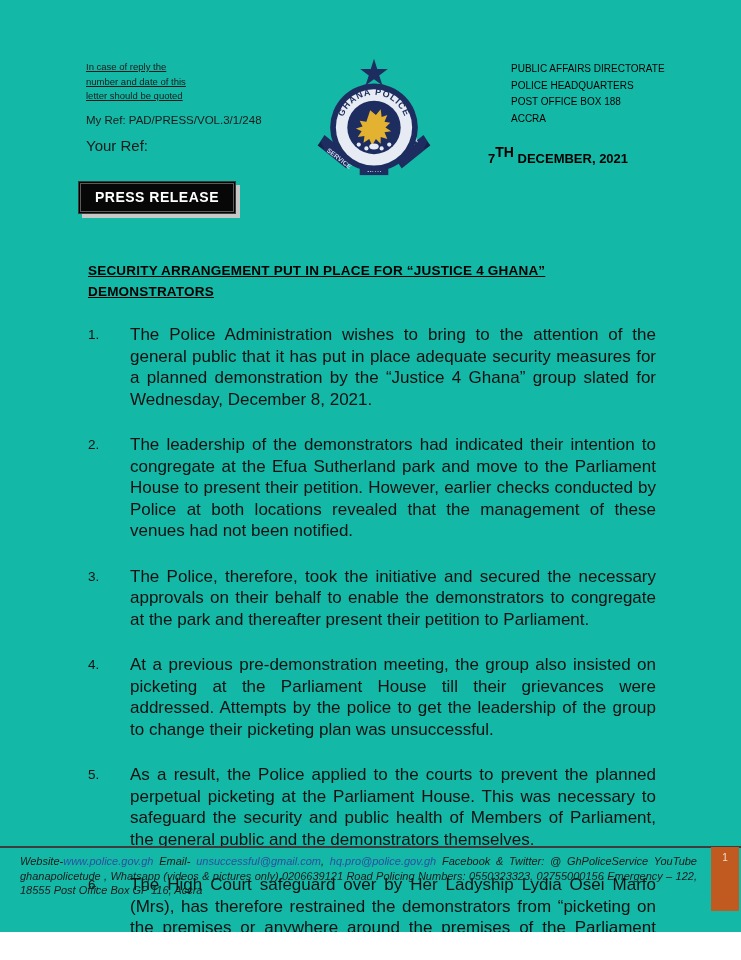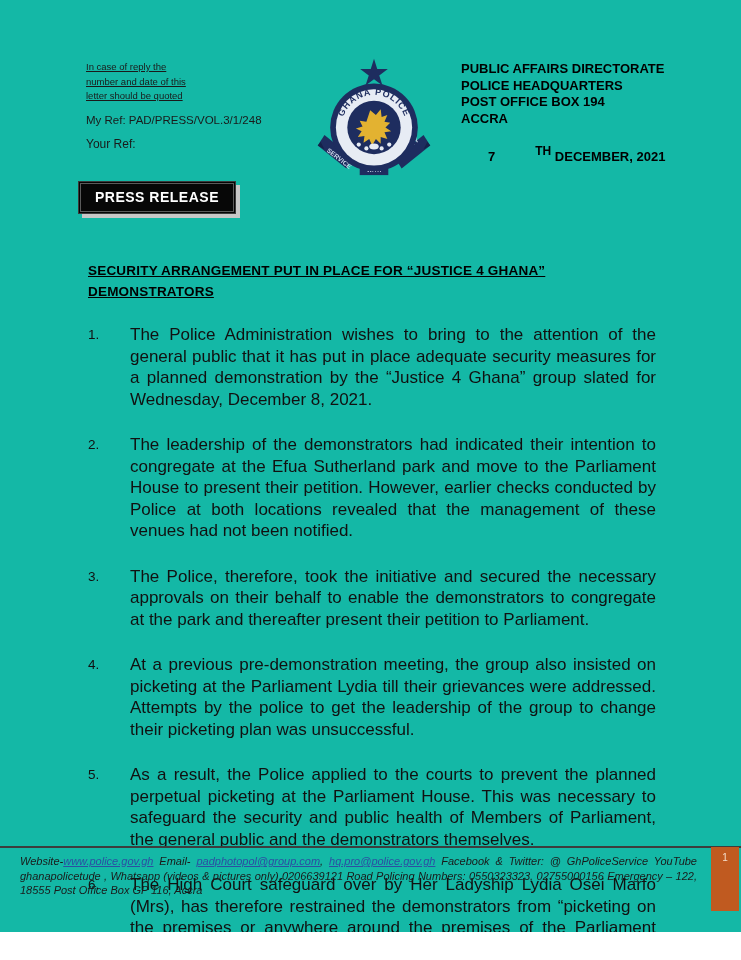--- a/index.html
+++ b/index.html
@@ -4,45 +4,45 @@
 <style>
   html,body{margin:0;padding:0;background:#fff;}
   .page{
     position:relative;width:741px;height:932px;background:#14b8a6;overflow:hidden;
     font-family:"Liberation Sans","DejaVu Sans",sans-serif;color:#111;
   }
   
   .reply-note{position:absolute;left:86px;top:60px;width:118px;font-size:9.5px;line-height:14.5px;color:#1a1a1a;}
   .reply-note span{display:block;text-decoration:underline;}
   .my-ref{position:absolute;left:86px;top:114px;font-size:11.5px;color:#1a1a1a;}
-  .your-ref{position:absolute;left:86px;top:137px;font-size:12px;color:#1a1a1a;}
+  .your-ref{position:absolute;left:86px;top:137px;font-size:15px;color:#1a1a1a;}
   .badge{position:absolute;left:316px;top:55px;width:116px;height:122px;}
-  .dir-block{position:absolute;left:461px;top:61px;font-size:13px;font-weight:bold;line-height:16.5px;color:#000;}
+  .dir-block{position:absolute;left:511px;top:61px;font-size:10px;font-weight:normal;line-height:16.5px;color:#000;}
   .dir-block span{display:block;}
   .date-line{position:absolute;left:488px;top:144px;font-size:13px;font-weight:bold;color:#000;}
-  .date-line sup{font-size:12px;vertical-align:6px;margin-left:40px;}
+  .date-line sup{font-size:14px;vertical-align:6px;}
   .press-release{
     position:absolute;left:78px;top:181px;background:#070707;color:#fff;
     font-size:14px;font-weight:bold;letter-spacing:.5px;padding:7px 16px 8px 16px;
     border:1px solid #3a3a3a;box-shadow:4px 4px 0 #c7c7c7, inset 0 0 0 1px #040404, inset 0 0 0 2px #5a5a5a;
   }
   
   .doc-body{position:absolute;left:88px;top:260px;width:568px;}
   .doc-title{font-size:13.5px;font-weight:bold;line-height:21px;text-decoration:underline;color:#000;letter-spacing:.2px;}
   .para-list{margin-top:22px;}
   .para{display:flex;margin-bottom:24px;}
   .para-num{width:42px;flex:0 0 42px;font-size:13.5px;line-height:21.5px;color:#111;}
   .para-text{flex:1;font-size:17px;line-height:21.5px;text-align:justify;color:#111;}
   
   .footer{
     position:absolute;left:0;top:846px;width:741px;box-sizing:border-box;
     border-top:2px solid #3d3d3d;padding:6px 44px 0 20px;
     font-size:11px;font-style:italic;line-height:14.5px;text-align:justify;color:#1a1a1a;
   }
-  .footer a{color:#2b4fa3;text-decoration:underline;cursor:pointer;}
+  .footer a{color:#2b4fa3;cursor:pointer;}
   .page-num-box{
     position:absolute;right:2px;top:847px;width:28px;height:64px;background:#c05a20;
     color:#f4ddcb;font-size:10px;font-style:normal;text-align:center;padding-top:5px;box-sizing:border-box;
   }
 </style>
 </head>
 <body>
 
 <div class="page">
 
@@ -89,21 +89,21 @@
     <circle cx="44" cy="94" r="2.2" fill="#e7ecf4"></circle>
     <circle cx="52" cy="98" r="2.2" fill="#e7ecf4"></circle>
     <ellipse cx="60" cy="96" rx="5" ry="3.2" fill="#e7ecf4"></ellipse>
     <circle cx="68" cy="98" r="2.2" fill="#e7ecf4"></circle>
     <circle cx="76" cy="94" r="2.2" fill="#e7ecf4"></circle>
   </svg>
 
   <div class="dir-block">
     <span>PUBLIC AFFAIRS DIRECTORATE</span>
     <span>POLICE HEADQUARTERS</span>
-    <span>POST OFFICE BOX 194</span>
+    <span>POST OFFICE BOX 188</span>
     <span>ACCRA</span>
   </div>
   <div class="date-line"><span>7</span><sup>TH</sup><span> DECEMBER, 2021</span></div>
 
   <div class="press-release">PRESS RELEASE</div>
 
   <div class="doc-body">
     <div class="doc-title">SECURITY ARRANGEMENT PUT IN PLACE FOR “JUSTICE 4 GHANA” DEMONSTRATORS</div>
 
     <div class="para-list">
@@ -114,31 +114,31 @@
       <div class="para">
         <div class="para-num">2.</div>
         <div class="para-text">The leadership of the demonstrators had indicated their intention to congregate at the Efua Sutherland park and move to the Parliament House to present their petition. However, earlier checks conducted by Police at both locations revealed that the management of these venues had not been notified.</div>
       </div>
       <div class="para">
         <div class="para-num">3.</div>
         <div class="para-text">The Police, therefore, took the initiative and secured the necessary approvals on their behalf to enable the demonstrators to congregate at the park and thereafter present their petition to Parliament.</div>
       </div>
       <div class="para">
         <div class="para-num">4.</div>
-        <div class="para-text">At a previous pre-demonstration meeting, the group also insisted on picketing at the Parliament Lydia till their grievances were addressed. Attempts by the police to get the leadership of the group to change their picketing plan was unsuccessful.</div>
+        <div class="para-text">At a previous pre-demonstration meeting, the group also insisted on picketing at the Parliament House till their grievances were addressed. Attempts by the police to get the leadership of the group to change their picketing plan was unsuccessful.</div>
       </div>
       <div class="para">
         <div class="para-num">5.</div>
         <div class="para-text">As a result, the Police applied to the courts to prevent the planned perpetual picketing at the Parliament House. This was necessary to safeguard the security and public health of Members of Parliament, the general public and the demonstrators themselves.</div>
       </div>
       <div class="para">
         <div class="para-num">6.</div>
         <div class="para-text">The High Court safeguard over by Her Ladyship Lydia Osei Marfo (Mrs), has therefore restrained the demonstrators from “picketing on the premises or anywhere around the premises of the Parliament House indefinitely.”</div>
       </div>
     </div>
   </div>
 
   <div class="footer">
-    <span>Website-</span><a>www.police.gov.gh</a><span> Email- </span><a>padphotopol@group.com</a><span>, </span><a>hq.pro@police.gov.gh</a><span> Facebook &amp; Twitter: @ GhPoliceService YouTube ghanapolicetude , Whatsapp (videos &amp; pictures only) 0206639121 Road Policing Numbers: 0550323323, 02755000156 Emergency – 122, 18555 Post Office Box GP 116, Accra</span>
+    <span>Website-</span><a>www.police.gov.gh</a><span> Email- </span><a>unsuccessful@gmail.com</a><span>, </span><a>hq.pro@police.gov.gh</a><span> Facebook &amp; Twitter: @ GhPoliceService YouTube ghanapolicetude , Whatsapp (videos &amp; pictures only) 0206639121 Road Policing Numbers: 0550323323, 02755000156 Emergency – 122, 18555 Post Office Box GP 116, Accra</span>
   </div>
   <div class="page-num-box">1</div>
 
 </div>
 
 </body></html>

